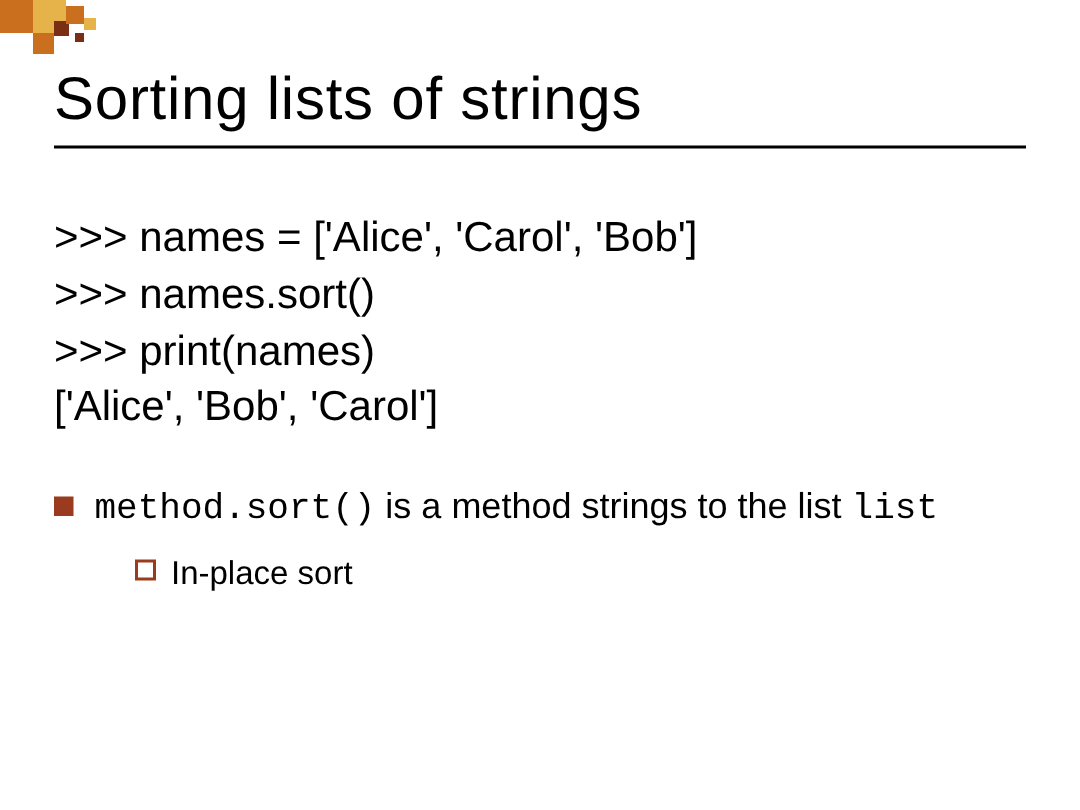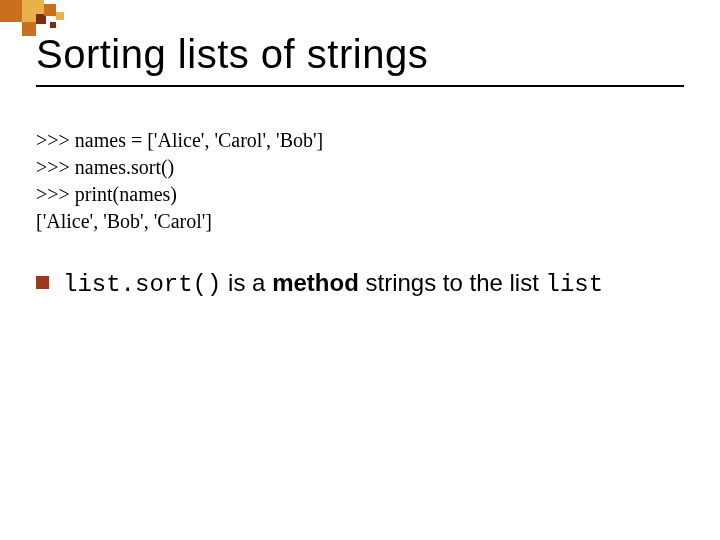--- a/index.html
+++ b/index.html
@@ -14,35 +14,35 @@
   }
   .corner-deco {
     position: absolute;
     top: 0;
     left: 0;
     width: 120px;
     height: 50px;
   }
   .corner-deco .sq { position: absolute; }
   .title-area {
-    padding: 32px 36px 10px 36px;
+    padding: 44px 36px 10px 36px;
   }
   .title {
     font-size: 40px;
     font-weight: 400;
     letter-spacing: 0.5px;
   }
   .title-underline {
     border-bottom: 2px solid #000;
     margin-top: 8px;
   }
   .code-block {
     padding: 30px 36px 0 36px;
-    font-family: Liberation Serif, serif;
-    font-size: 20px;
+    font-family: Liberation Sans, sans-serif;
+    font-size: 28px;
     line-height: 1.35;
     white-space: pre;
   }
   .notes {
     padding: 32px 36px 0 36px;
   }
   .note-row {
     display: flex;
     align-items: flex-start;
     gap: 14px;
@@ -53,21 +53,21 @@
     width: 13px;
     height: 13px;
     background: #9a3b1f;
     margin-top: 9px;
     flex-shrink: 0;
   }
   .note-text {
     flex: 1;
   }
   .mono { font-family: Consolas, "Courier New", monospace; }
-  .bold { font-weight: 700; margin-top: 12px; }
+  .bold { font-weight: 400; margin-top: 12px; }
   .sub-row {
     display: flex;
     align-items: flex-start;
     gap: 10px;
     font-size: 22px;
     margin-top: 10px;
     margin-left: 27px;
   }
   .hollow-square {
     width: 14px;
@@ -97,16 +97,22 @@
 
 <div class="code-block"><span>&gt;&gt;&gt; names = ['Alice', 'Carol', 'Bob']</span>
 <span>&gt;&gt;&gt; names.sort()</span>
 <span>&gt;&gt;&gt; print(names)</span>
 <span>['Alice', 'Bob', 'Carol']</span></div>
 
 <div class="notes">
   <div class="note-row">
     <div class="bullet-square"></div>
     <div class="note-text">
-      <span class="mono">list.sort()</span><span> is a </span><span class="bold">method</span><span> strings to the list </span><span class="mono">list</span>
+      <span class="mono">method.sort()</span><span> is a </span><span class="bold">method</span><span> strings to the list </span><span class="mono">list</span>
+      <div class="sub-row">
+        <div class="hollow-square"></div>
+        <div>
+          <span class="bold">In-place</span><span> sort</span>
+        </div>
+      </div>
     </div>
   </div>
 </div>
 
 </body></html>

